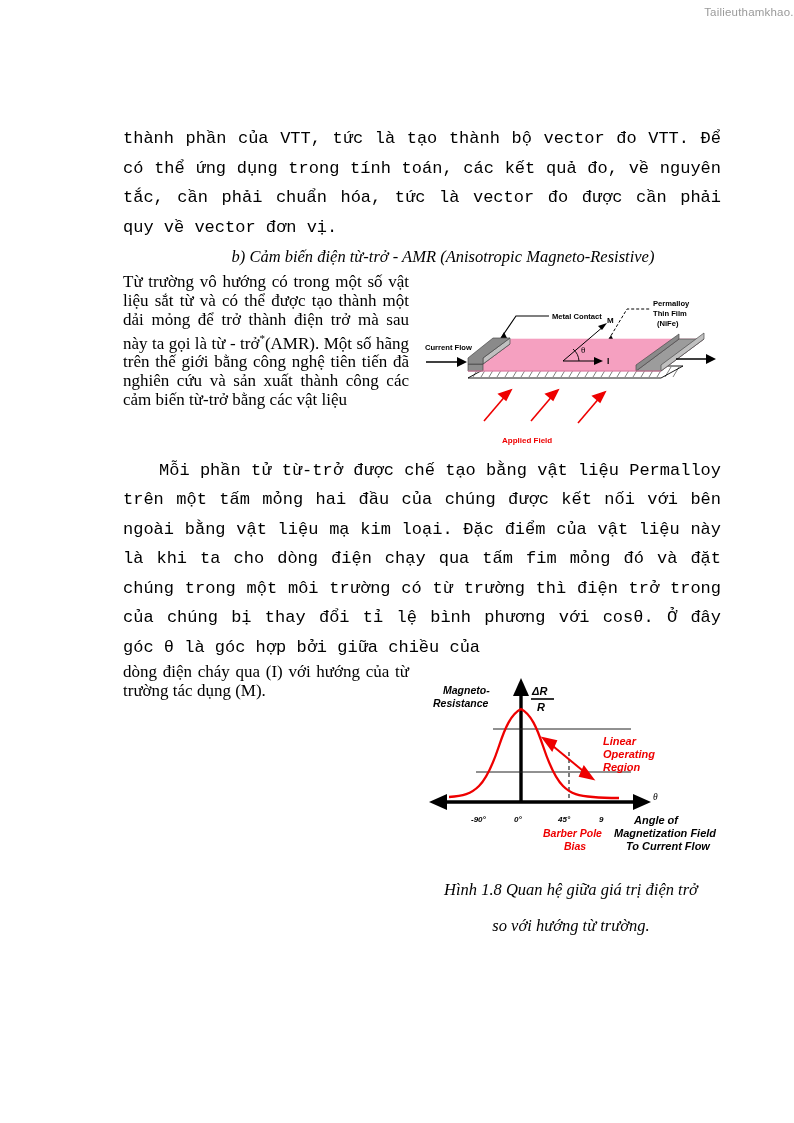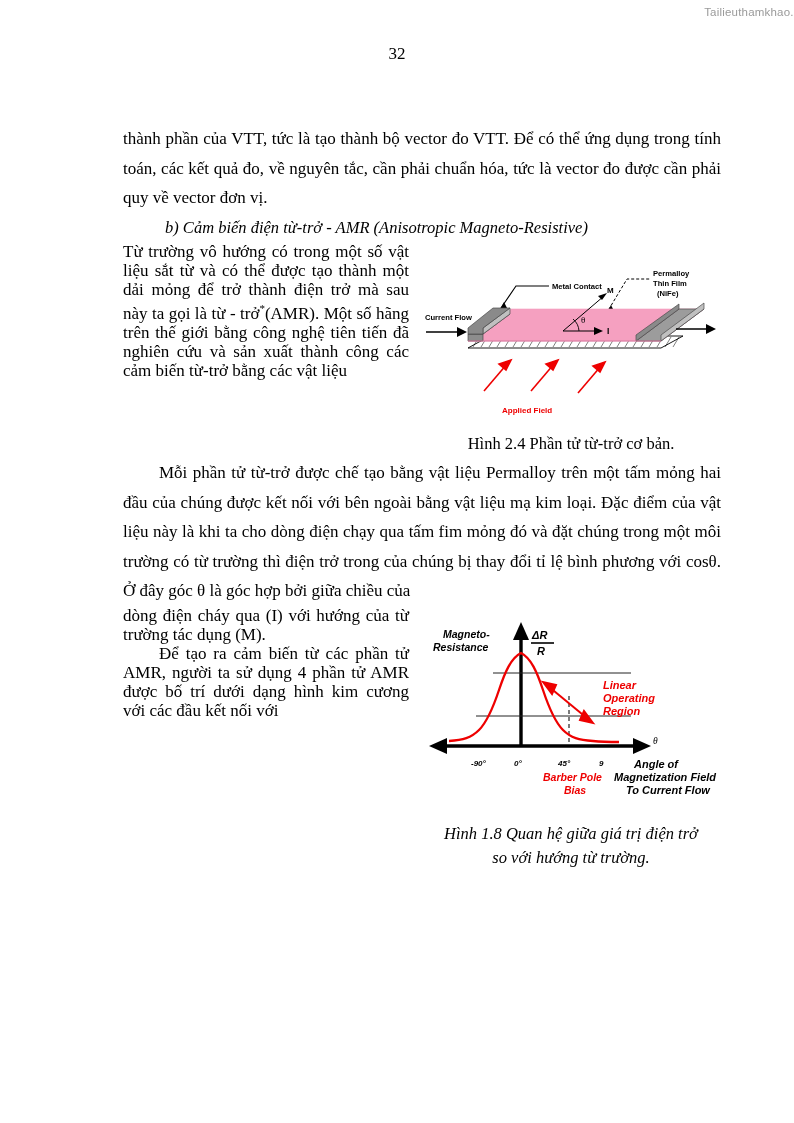--- a/index.html
+++ b/index.html
@@ -27,26 +27,27 @@
   .content{
     position:absolute;left:123px;top:124px;width:598px;
   }
 
   p.para{
     margin:0 0 0 0;
     font-size:17px;
     line-height:29.5px;
     text-align:justify;
     text-justify:inter-word;
+    font-family:Liberation Mono, monospace;
   }
   .indent{display:inline-block;width:36px;}
 
   .heading-b{
     font-size:16.5px;line-height:29.5px;font-style:italic;
-    margin:0;padding-left:42px;
+    margin:0;padding-left:42px;text-align:center;
   }
 
   
   .wrap-block{position:relative;}
   .figure-right{
     float:right;
     width:300px;
     margin:4px 0 2px 12px;
   }
   .col-text{
@@ -70,21 +71,20 @@
   .lbl{font-family:"Liberation Sans", sans-serif;font-weight:bold;fill:#000;}
   .lblred{font-family:"Liberation Sans", sans-serif;font-weight:bold;fill:#ee0000;}
 </style>
 </head>
 <body>
 
 <div class="page">
 
   <div class="watermark">Tailieuthamkhao.com</div>
 
-  <div class="page-number">32</div>
 
   <div class="content">
 
     <p class="para">thành phần của VTT, tức là tạo thành bộ vector đo VTT. Để có thể ứng dụng trong tính toán, các kết quả đo, về nguyên tắc, cần phải chuẩn hóa, tức là vector đo được cần phải quy về vector đơn vị.</p>
 
     <p class="heading-b">b) Cảm biến điện từ-trở - AMR (Anisotropic Magneto-Resistive)</p>
 
     <div class="wrap-block">
 
       <div class="figure-right">
@@ -179,21 +179,20 @@
           <g stroke="#ee0000" stroke-width="1.6" fill="#ee0000">
             <line x1="63" y1="145" x2="86" y2="118"></line>
             <polygon points="90,114 78,118 85,124"></polygon>
             <line x1="110" y1="145" x2="133" y2="118"></line>
             <polygon points="137,114 125,118 132,124"></polygon>
             <line x1="157" y1="147" x2="180" y2="120"></line>
             <polygon points="184,116 172,120 179,126"></polygon>
           </g>
           <text x="81" y="167" class="lblred" font-size="8">Applied Field</text>
         </svg>
-        <div class="fig-caption">Hình 2.4 Phần tử từ-trở cơ bản.</div>
       </div>
 
       <div class="col-text">
         <span> Từ trường vô hướng có trong một số vật liệu sắt từ và có thể được tạo thành một dải mỏng để trở thành điện trở mà sau này ta gọi là từ - trở</span><sup class="ast">*</sup><span>(AMR).   Một số hãng trên thế giới bằng công nghệ tiên tiến đã nghiên cứu và sản xuất thành công các cảm biến từ-trở bằng các vật liệu</span>
       </div>
     </div>
 
     <div class="clear"></div>
 
 
@@ -247,22 +246,21 @@
           <text x="178" y="150" class="lbl" font-size="8">9</text>
 
           <text x="122" y="165" class="lblred" font-size="10.5">Barber Pole</text>
           <text x="143" y="178" class="lblred" font-size="10.5">Bias</text>
 
           <text x="213" y="152" class="lbl" font-size="11">Angle of</text>
           <text x="193" y="165" class="lbl" font-size="11">Magnetization Field</text>
           <text x="205" y="178" class="lbl" font-size="11">To Current Flow</text>
         </svg>
         <div class="fig-caption">Hình 1.8 Quan hệ giữa giá trị điện trở</div>
-        <div class="fig-caption" style="margin-top:0">so với hướng từ trường.</div>
+        <div class="fig-caption" style="margin-top:12px">so với hướng từ trường.</div>
       </div>
 
       <div class="col-text">dòng điện cháy qua (I) với hướng của từ trường tác dụng (M).</div>
-      <div class="col-text"><span class="indent"></span><span>Để tạo ra cảm biến từ các phần tử AMR,  người ta sử dụng 4 phần tử AMR được bố trí dưới dạng hình kim cương với các đầu kết nối với</span></div>
     </div>
 
     <div class="clear"></div>
   </div>
 </div>
 
 </body></html>

